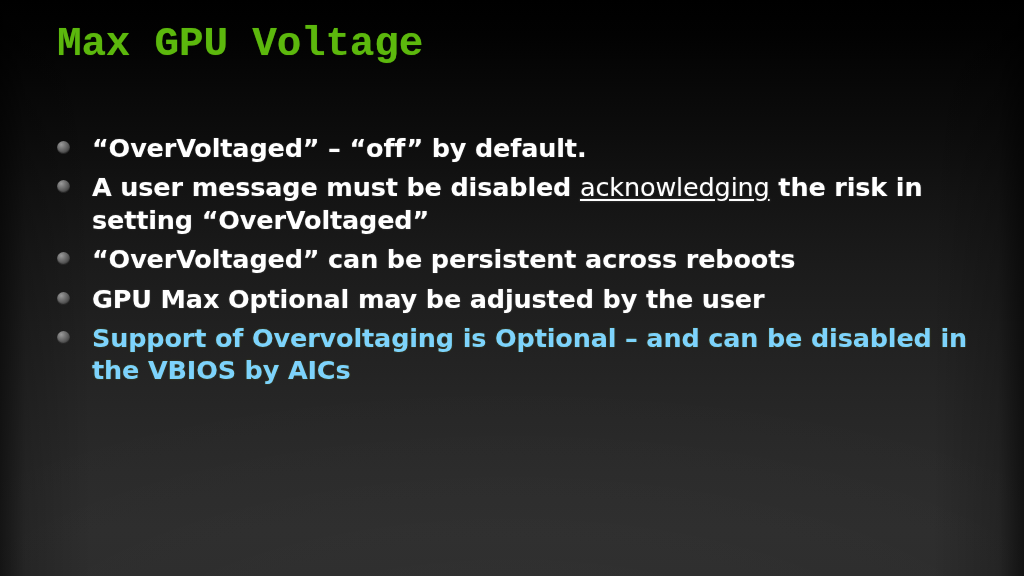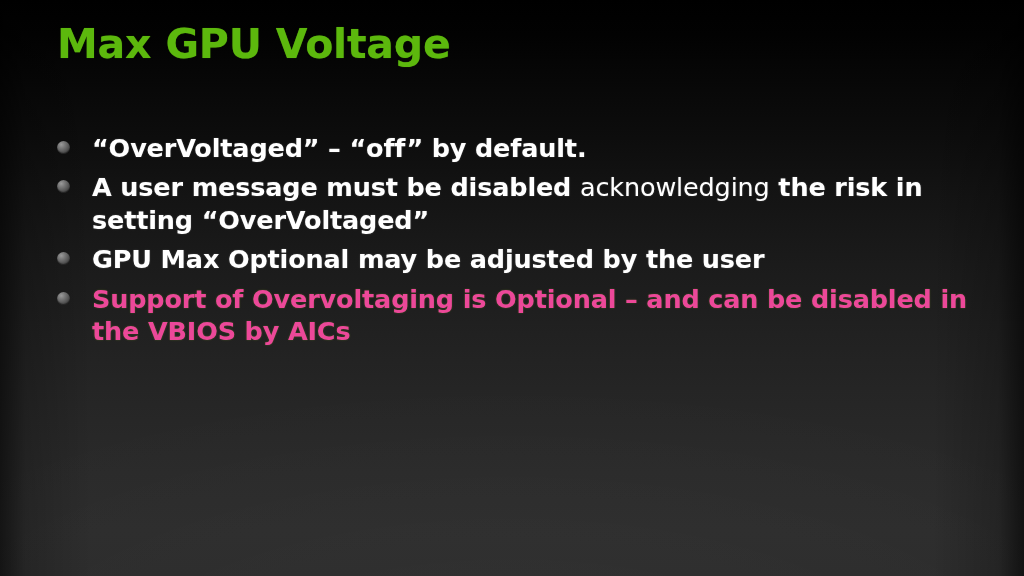--- a/index.html
+++ b/index.html
@@ -69,20 +69,21 @@
     position: absolute;
     left: 57px;
     top: 20px;
     font-size: 41px;
     font-weight: bold;
     letter-spacing: -0.2px;
     line-height: 1.18;
     color: #5cb80d;
     text-shadow: 0 0 1px rgba(92,184,13,0.55);
     white-space: nowrap;
+    font-family: Liberation Mono, monospace;
   }
 
   
   .bullet-list {
     position: absolute;
     left: 57px;
     top: 132px;
     width: 920px;
   }
 
@@ -115,26 +116,27 @@
     flex: 1 1 auto;
     font-size: 25.5px;
     font-weight: bold;
     line-height: 1.27;
     color: #ffffff;
     letter-spacing: -0.15px;
     text-shadow: 0 0 2px rgba(255,255,255,0.22);
   }
 
   .bullet-item.green .bullet-text {
-    color: #ec4899;
+    color: #7dd3fc;
     text-shadow: 0 0 2px rgba(179,226,46,0.28);
   }
 
   .bullet-text .emphasis {
     font-weight: normal;
+    text-decoration: underline;
     text-underline-offset: 3px;
   }
 
   
   .bullet-item[data-row="0"] { margin-bottom: 7px; }
   .bullet-item[data-row="1"] { margin-bottom: 7px; }
   .bullet-item[data-row="2"] { margin-bottom: 7px; }
   .bullet-item[data-row="3"] { margin-bottom: 7px; }
   .bullet-item[data-row="4"] { margin-bottom: 0; }
 </style>
@@ -154,20 +156,24 @@
       <div class="bullet-item" data-row="0">
         <span class="bullet-marker"></span>
         <span class="bullet-text">“OverVoltaged” – “off” by default.</span>
       </div>
 
       <div class="bullet-item" data-row="1">
         <span class="bullet-marker"></span>
         <span class="bullet-text"><span>A user message must be disabled </span><span class="emphasis">acknowledging</span><span> the risk in setting “OverVoltaged”</span></span>
       </div>
 
+      <div class="bullet-item" data-row="2">
+        <span class="bullet-marker"></span>
+        <span class="bullet-text">“OverVoltaged” can be persistent across reboots</span>
+      </div>
 
       <div class="bullet-item" data-row="3">
         <span class="bullet-marker"></span>
         <span class="bullet-text">GPU Max Optional may be adjusted by the user</span>
       </div>
 
       <div class="bullet-item green" data-row="4">
         <span class="bullet-marker"></span>
         <span class="bullet-text">Support of Overvoltaging is Optional – and can be disabled in the VBIOS by AICs</span>
       </div>

